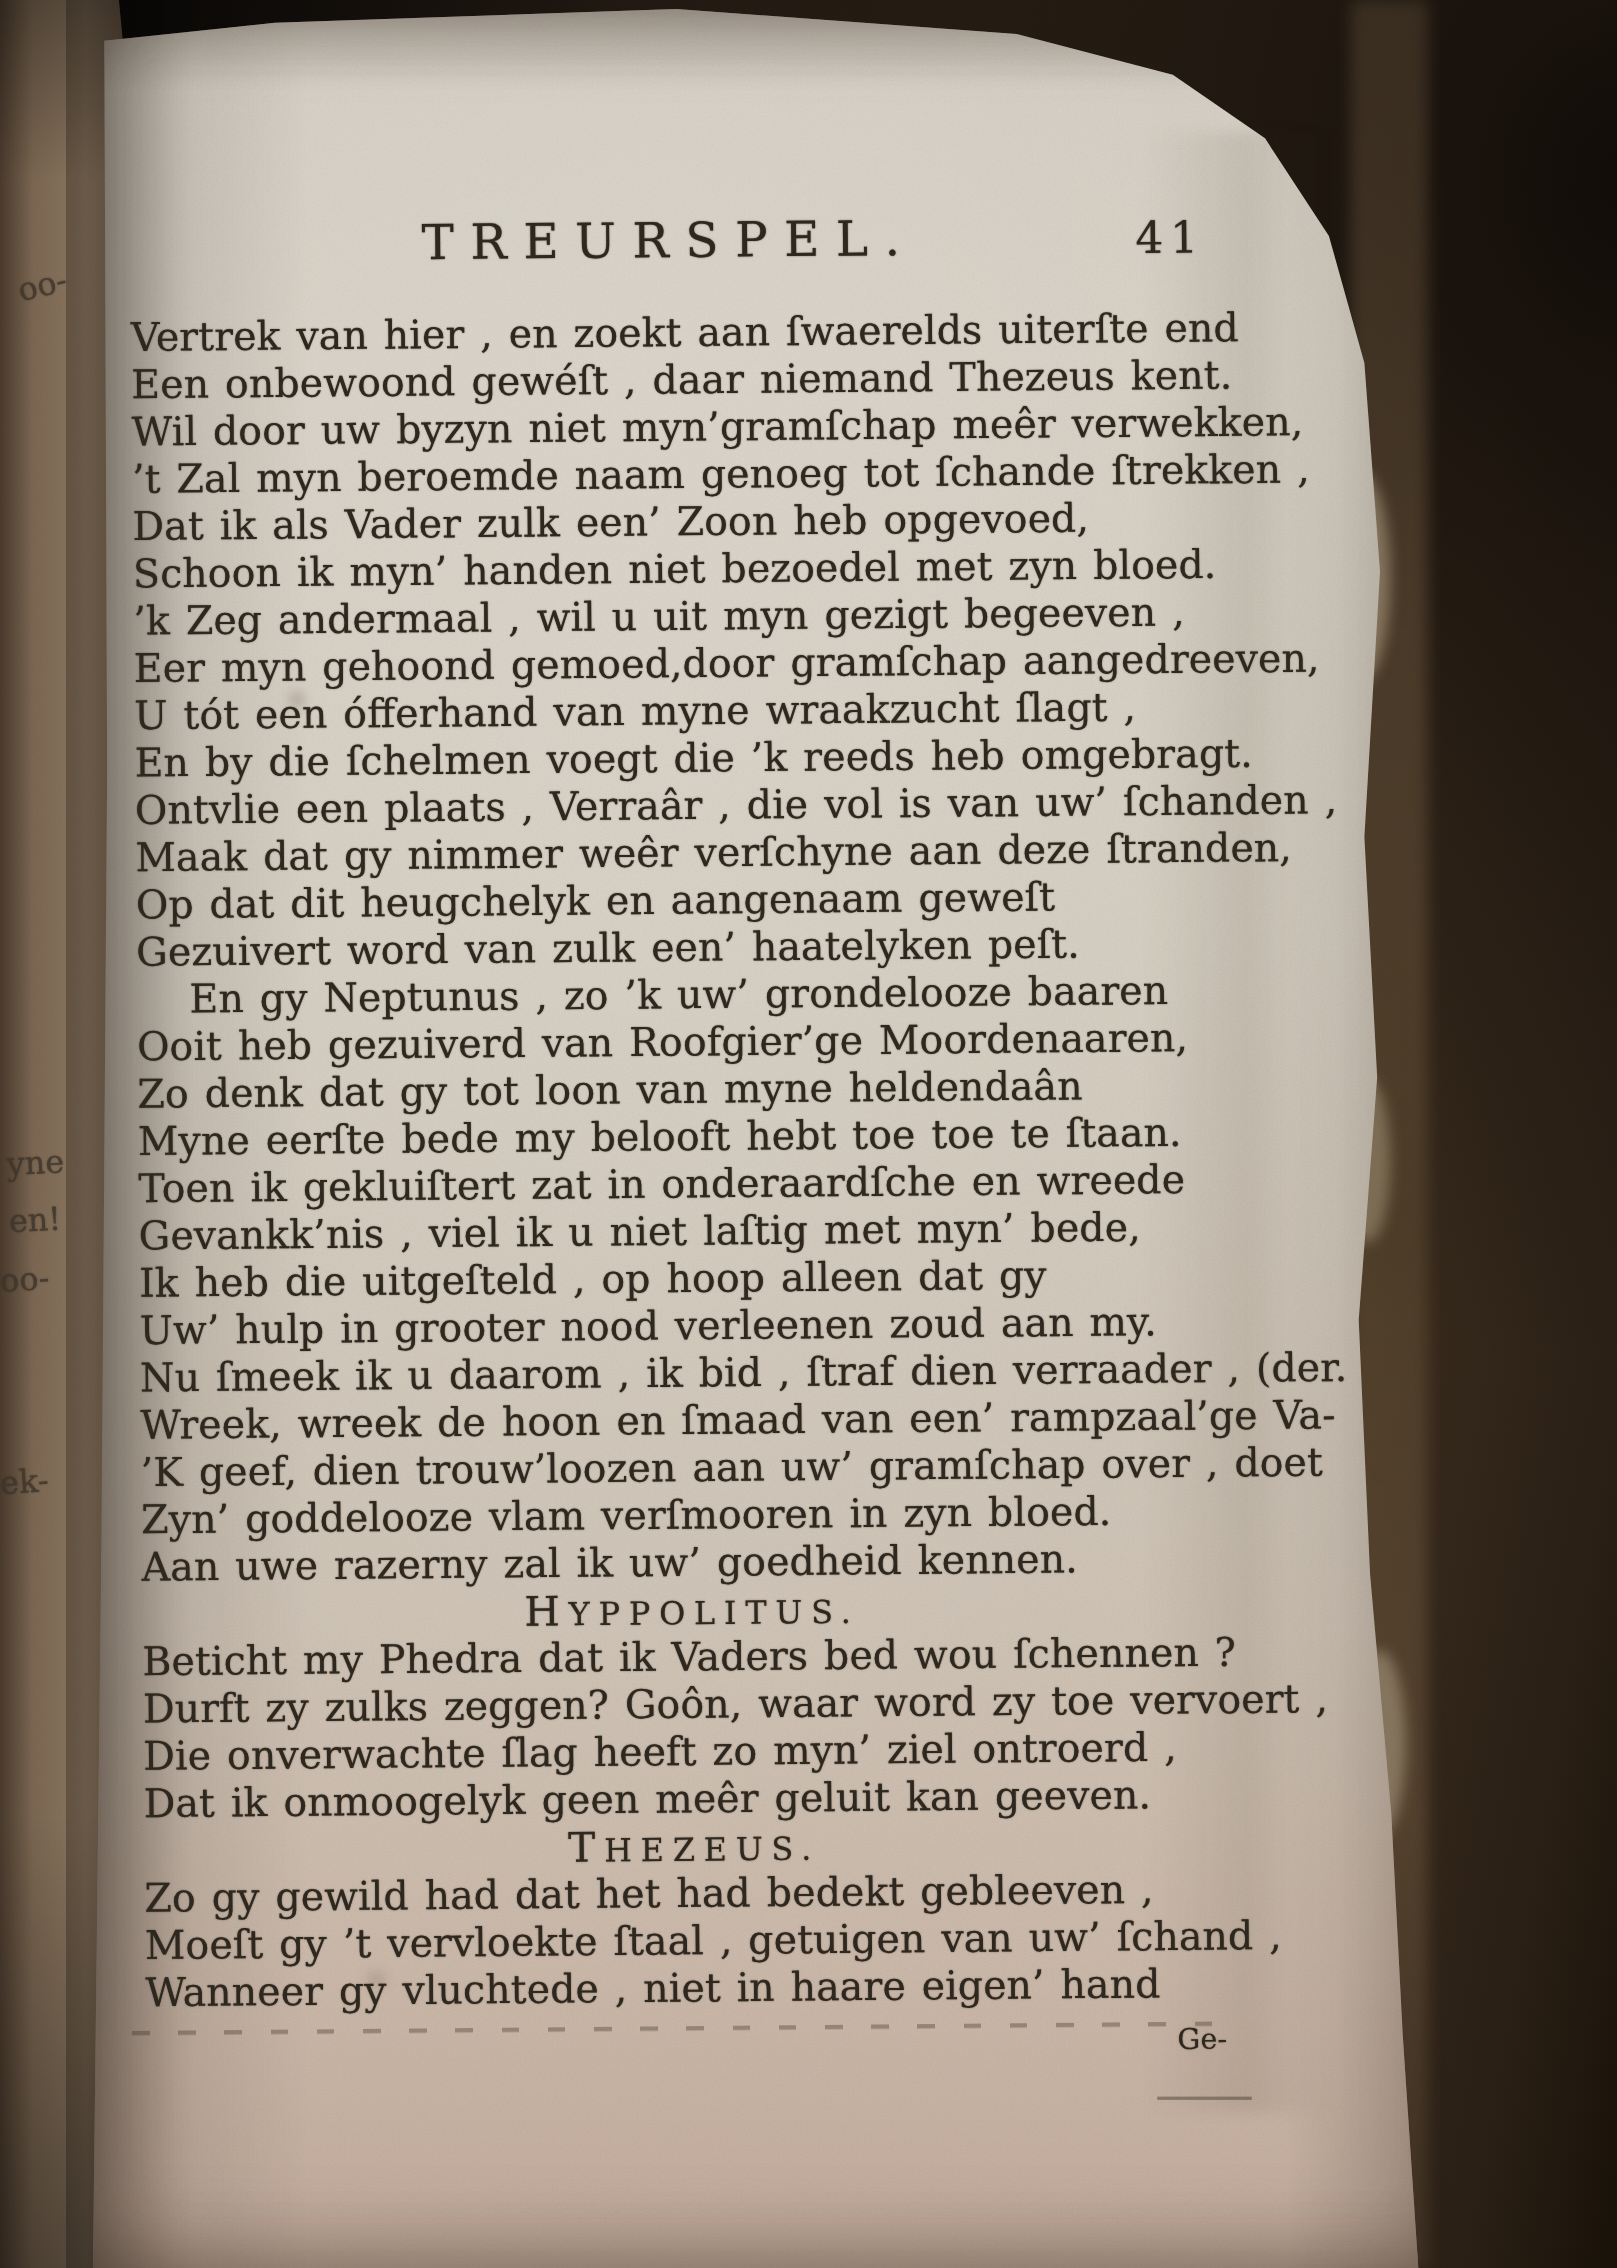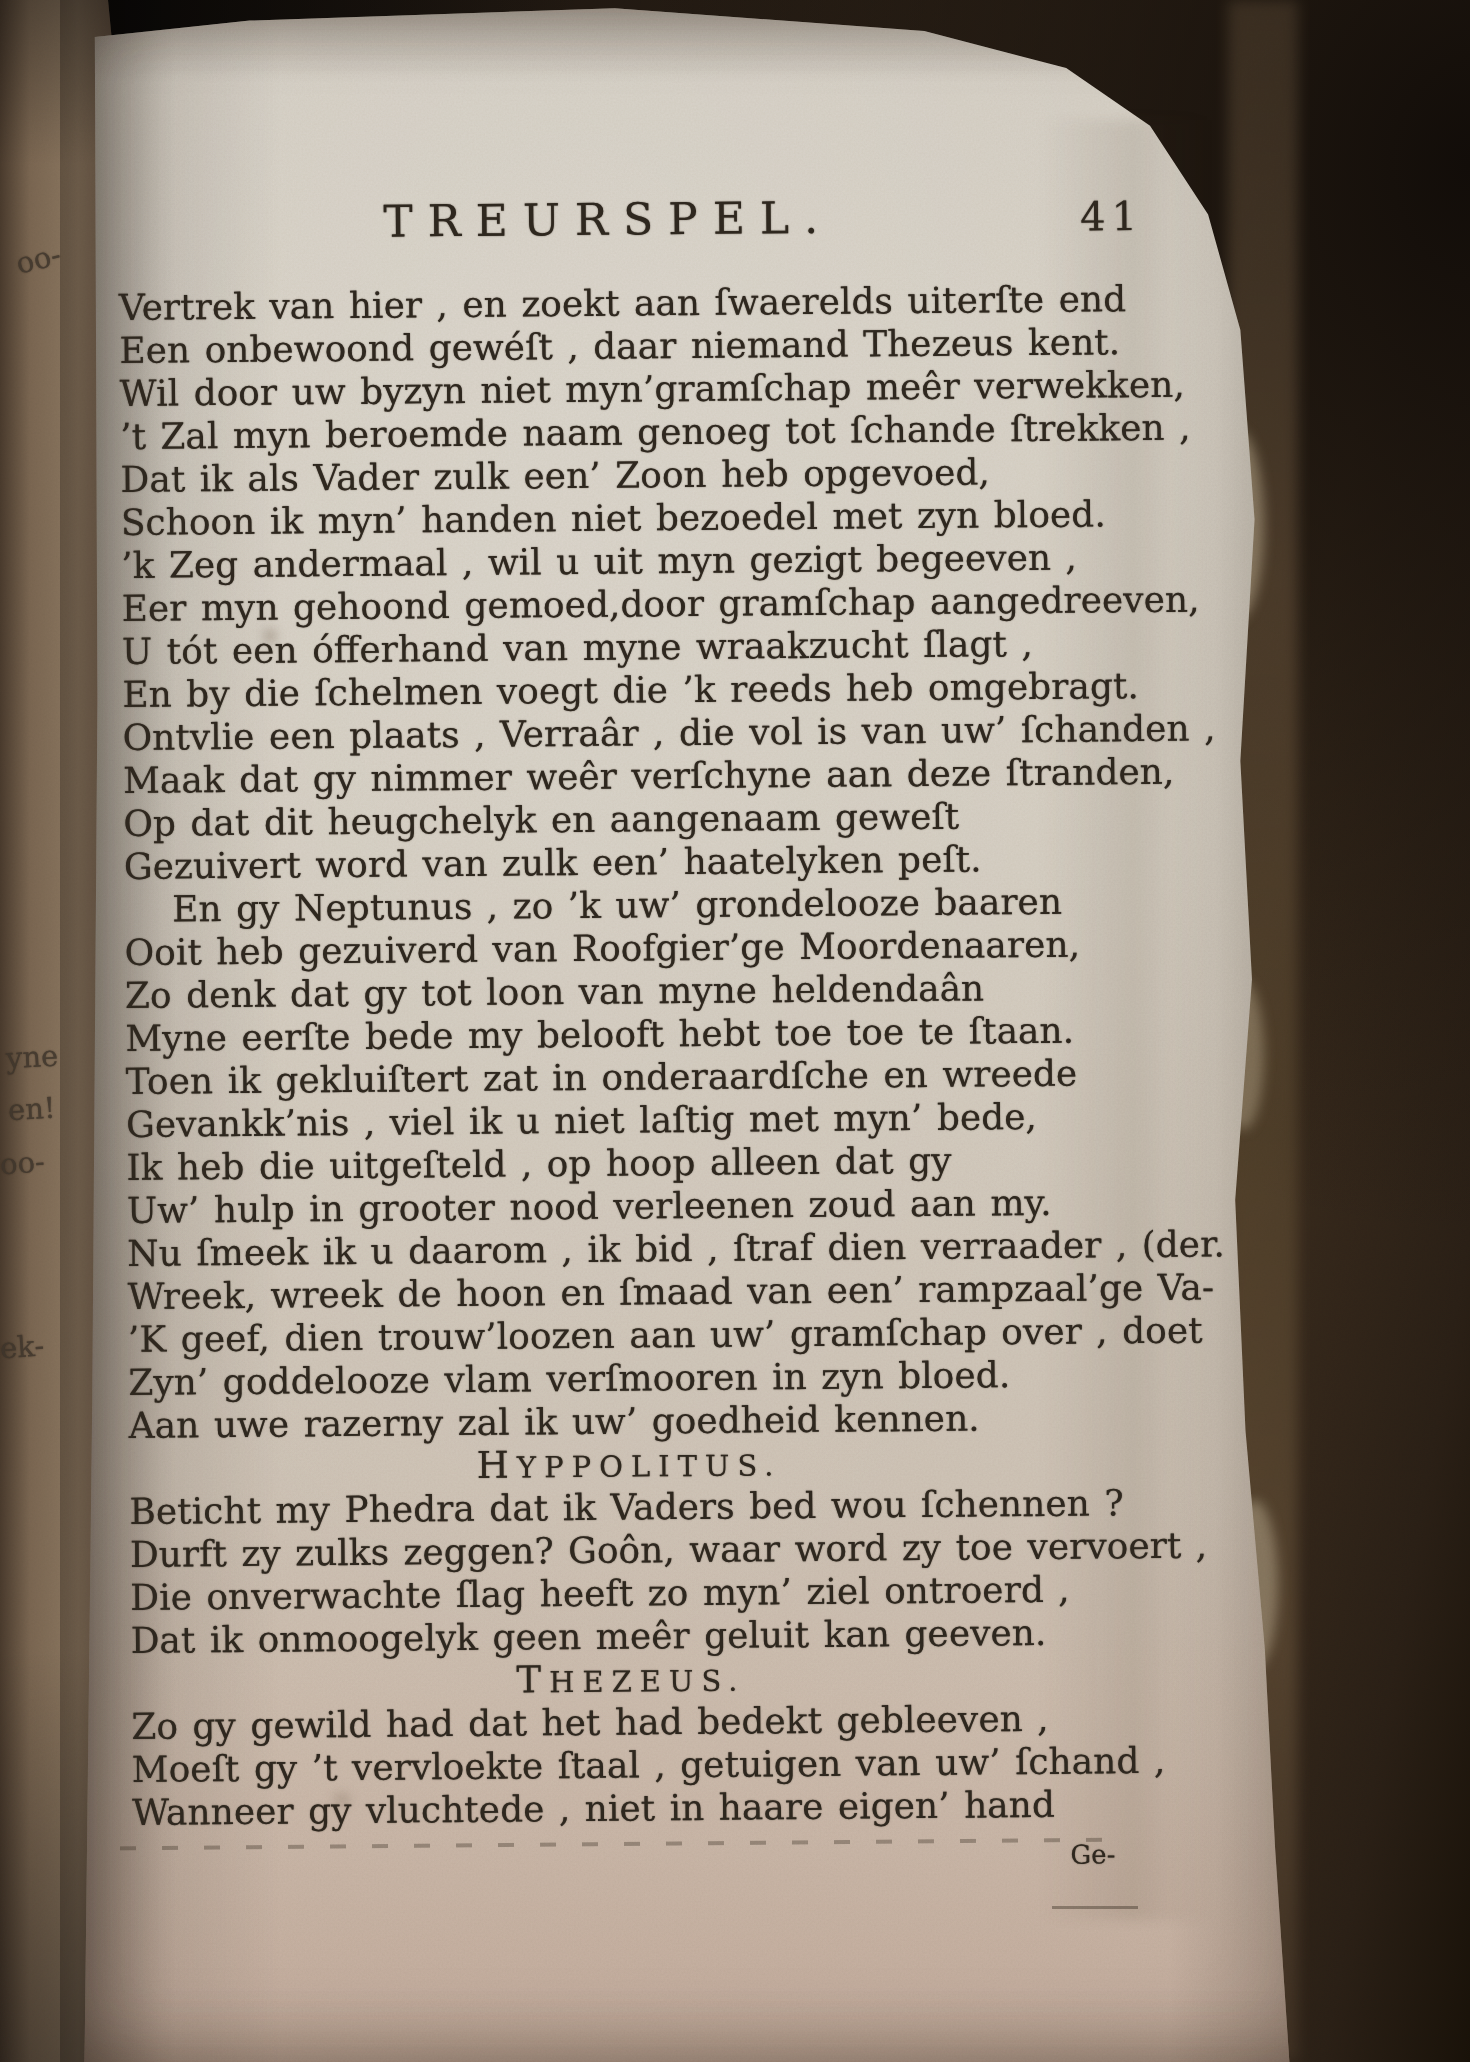--- a/index.html
+++ b/index.html
@@ -61,21 +61,21 @@
     transform:rotate(-0.5deg);transform-origin:0 0;
     color:#2f281f;
   }
   .header-row{position:relative;height:68px;}
   .title{
     text-align:center;font-size:44px;letter-spacing:15px;
     transform:translateX(-40px);
     text-shadow:0 0 1.4px rgba(45,36,26,.85);
   }
   .page-number{
-    position:absolute;left:962px;top:4px;font-size:40px;letter-spacing:6px;
+    position:absolute;left:914px;top:4px;font-size:40px;letter-spacing:6px;
     text-shadow:0 0 1.4px rgba(45,36,26,.85);
   }
   .verse{margin-top:20px;font-size:36px;}
   .row{
     white-space:nowrap;height:43px;line-height:43px;word-spacing:3px;
     text-shadow:0 0 1.3px rgba(46,38,28,.8);
   }
   .indent{padding-left:48px;}
   .speaker{
     text-align:center;font-size:29px;letter-spacing:8px;height:43px;line-height:43px;

